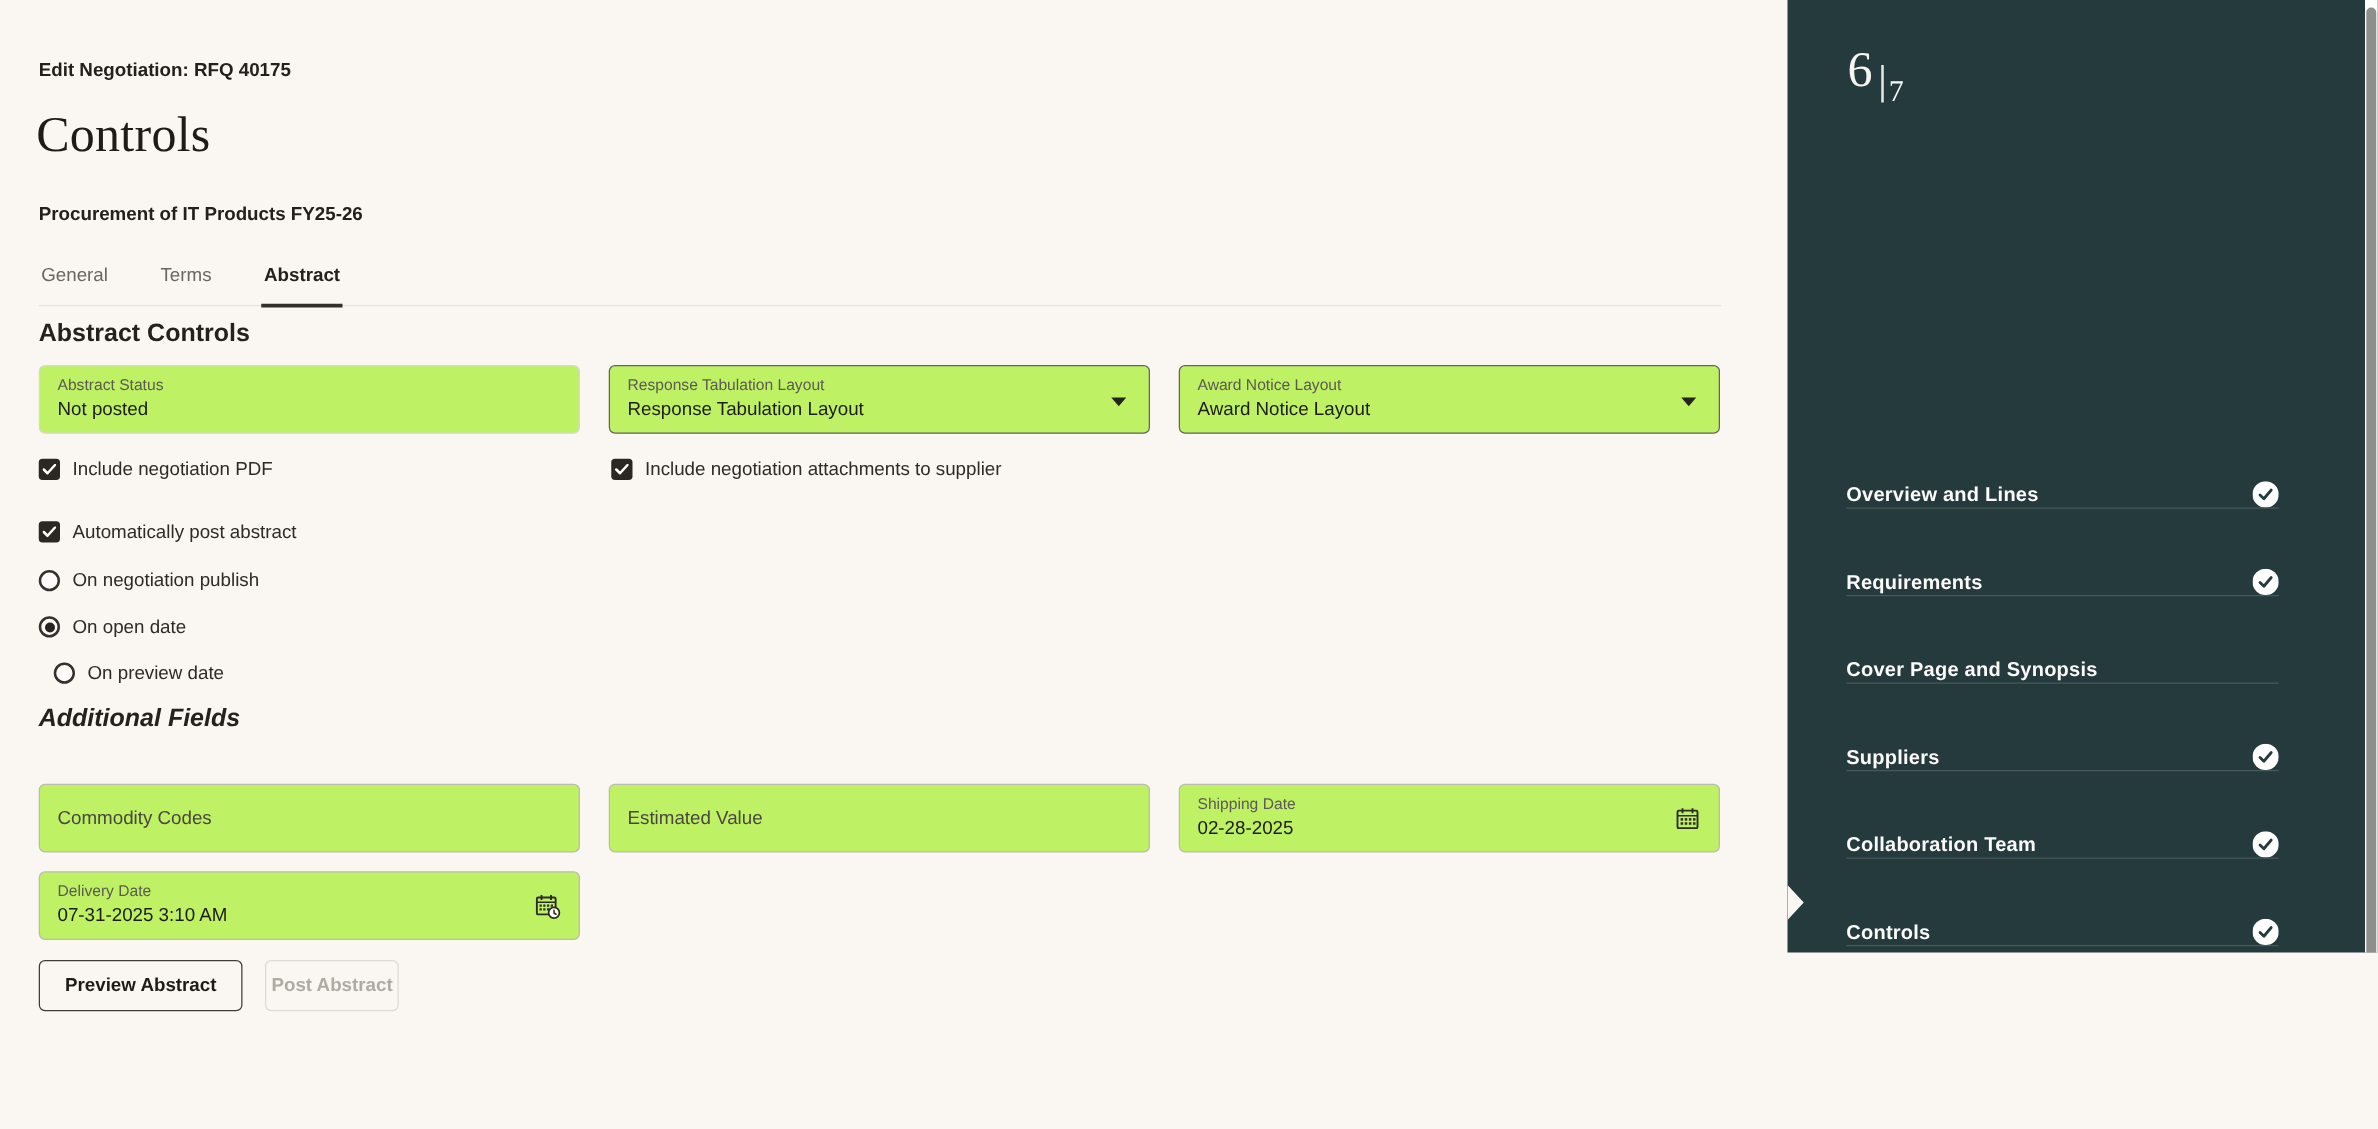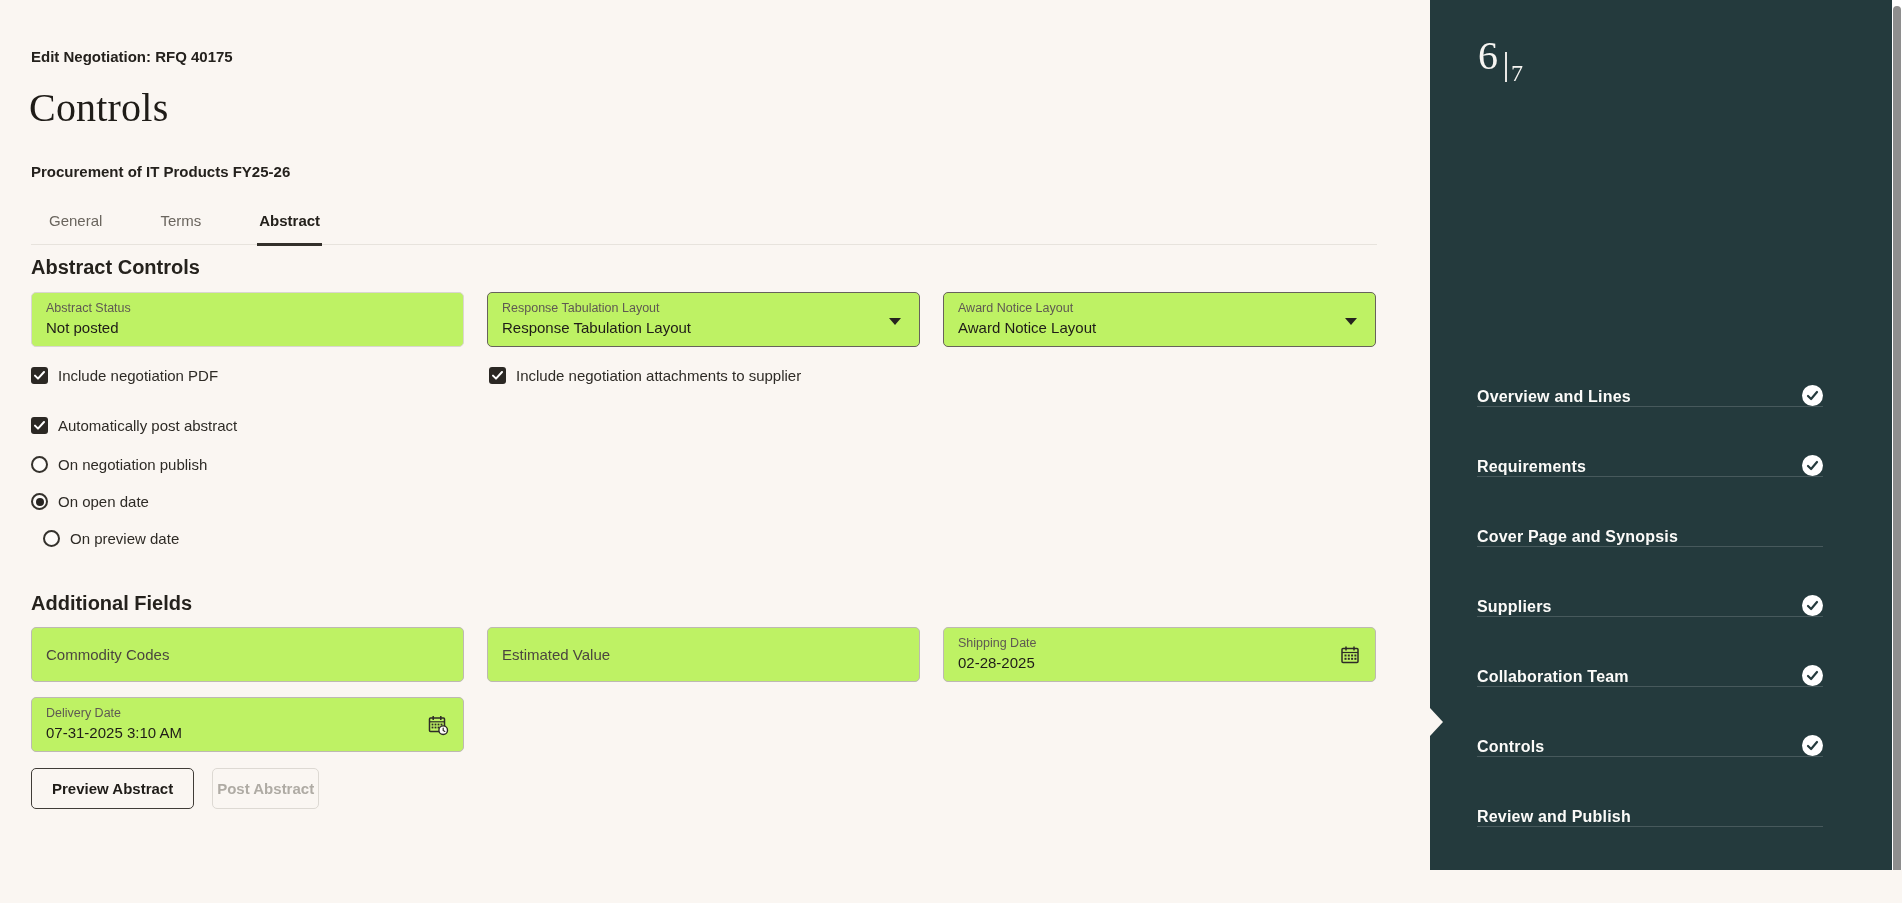--- a/index.html
+++ b/index.html
@@ -13,26 +13,26 @@
   .app { display:flex; width:1902px; height:903px; }
 
   
   .content { position:relative; width:1430px; height:903px; background:#FAF6F2; }
 
   .breadcrumb { position:absolute; left:31px; top:48px; font-size:15px; font-weight:bold; color:#24211D; }
   .page-title { position:absolute; left:29px; top:84px; font-family:"Liberation Serif", serif; font-weight:normal; font-size:40px; color:#1F1C18; letter-spacing:.2px; }
   .page-subtitle { position:absolute; left:31px; top:163px; font-size:15px; font-weight:bold; color:#24211D; }
 
   .tabs { position:absolute; left:31px; top:212px; width:1346px; display:flex; gap:38px; border-bottom:1px solid #E7E3DD; }
-  .tab { font-size:15px; color:#6A655E; padding:0 2px 14px 2px; border-bottom:3px solid transparent; margin-bottom:-2px; cursor:pointer;margin-left:16px; }
+  .tab { font-size:15px; color:#6A655E; padding:0 2px 14px 2px; border-bottom:3px solid transparent; margin-bottom:-2px; cursor:pointer; }
   .tab.active { color:#24211C; font-weight:bold; border-bottom-color:#33302B; }
 
   .section-heading { position:absolute; left:31px; font-size:20px; font-weight:bold; color:#25221D; }
   #h-abstract { top:256px; }
-  #h-additional { top:592px; }
+  #h-additional { top:564px;font-style:italic; }
 
   .grid-row { position:absolute; left:31px; display:grid; grid-template-columns:433px 433px 433px; column-gap:23px; }
   #row-controls { top:292px; }
   #row-additional { top:627px;border-radius:14px; }
   #row-delivery { top:697px; }
 
   .field { position:relative; height:55px; background:#bef264; border:1px solid #BDB9B3; border-radius:5px; padding:8px 14px 0 14px; }
   .field.readonly { border-color:#DAD6D0; }
   .field.select  { border-color:#67625C; cursor:pointer; }
   .field .flabel { font-size:12.5px; color:#5E5952; line-height:1.25; }
@@ -64,21 +64,21 @@
   .btn { font-family:"Liberation Sans", sans-serif; font-size:15px; font-weight:bold; border-radius:5px; cursor:pointer; background:transparent; }
   .btn.outlined { border:1px solid #403C37; color:#1F1C18; padding:11px 20px; }
   .btn.disabled { border:1px solid #DDD9D3; color:#AFABA4; padding:11px 4px; cursor:default; }
 
   
   .footer { position:absolute; top:845px; right:53px; display:flex; align-items:center; gap:42px; height:36px; }
   .btn.plain { border:none; color:#1F1C18; padding:0; }
   .btn.bordered { border:1px solid #4A4641; color:#1F1C18; padding:8px 17px; background:#FAF6F2; }
 
   
-  .sidebar { position:relative; width:472px; height:870px; background:#243A3D; overflow:hidden; }
+  .sidebar { position:relative; width:472px; height:762px; background:#243A3D; overflow:hidden; }
   .progress { position:absolute; left:48px; top:36px; color:#F7F5F2; font-family:"Liberation Serif", serif; }
   .progress .big { font-size:40px; line-height:1; }
   .progress .sep { display:inline-block; width:2px; height:30px; background:#E9E7E4; margin:0 4px 0 7px; vertical-align:middle; transform:translateY(2px); }
   .progress .small { font-size:24px; display:inline-block; transform:translateY(12px); }
 
   .steps { position:absolute; left:47px; top:337px; width:346px; list-style:none; }
   .step { height:70px; display:flex; align-items:flex-end; justify-content:space-between; border-bottom:1px solid rgba(255,255,255,0.16); cursor:pointer; }
   .step .slabel { font-size:16px; font-weight:bold; color:#FCFBF9; letter-spacing:.2px; }
   .step .scheck { flex:none; width:21px; height:21px; }
 

